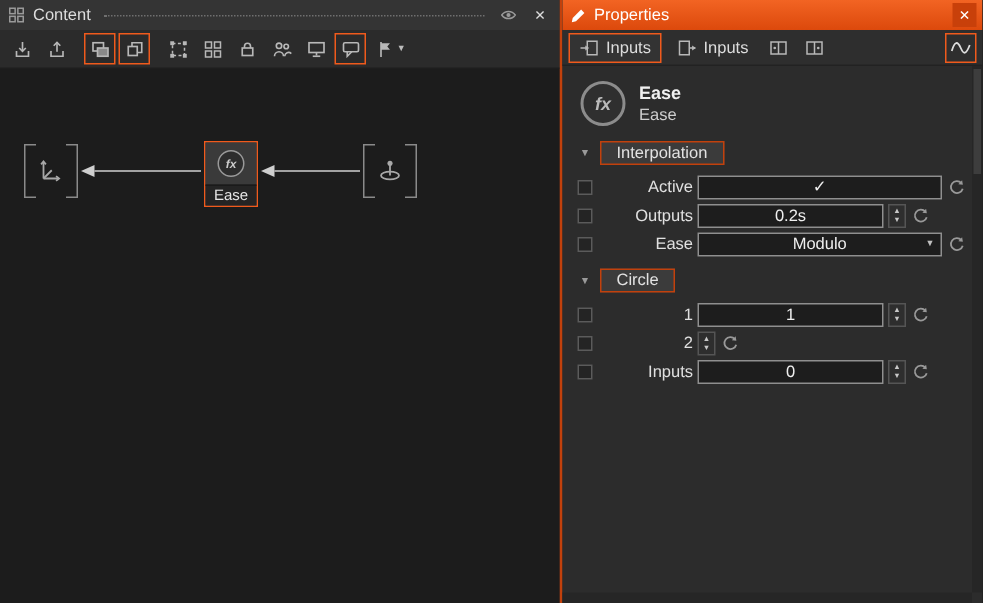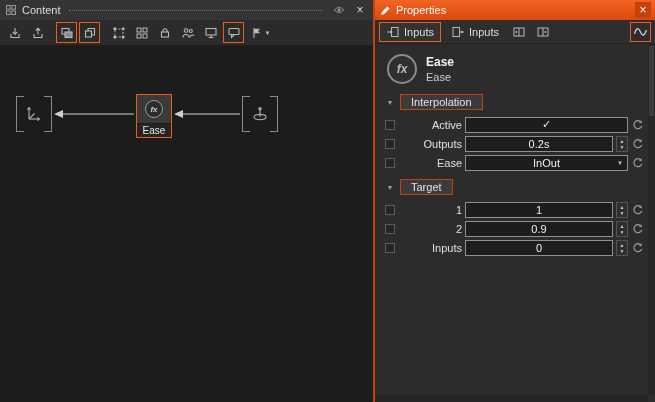--- a/index.html
+++ b/index.html
@@ -62,21 +62,21 @@
   .node-subtitle { color:#cfcfcf; margin-top:2px; }
 
   .group-header { display:flex; align-items:center; gap:5px; margin:7px 0 5px 2px; }
   .group-arrow { font-size:7px; color:#9a9a9a; width:10px; text-align:center; }
   .group-label { border:1px solid #c2410c; background:#3b3b3b; color:#e2e2e2; padding:0 10px; line-height:14px; height:16px; display:flex; align-items:center; }
 
   .prop-row { display:flex; align-items:center; gap:3px; height:19px; margin-left:2px; }
   .row-check { width:10px; height:10px; border:1px solid #5b5b5b; background:#242424; flex:0 0 auto; }
   .row-label { width:64px; display:flex; justify-content:flex-end; align-items:center; gap:3px; color:#e0e0e0; white-space:nowrap; overflow:hidden; }
   .orange-dot { width:8px; height:8px; border-radius:50%; background:#ef8f1c; flex:0 0 auto; }
-  .row-field { position:relative; width:148px; height:16px; border:1px solid #8f8f8f; background:#1d1d1d; color:#efefef;
+  .row-field { position:relative; width:124px; height:16px; border:1px solid #8f8f8f; background:#1d1d1d; color:#efefef;
                display:flex; align-items:center; justify-content:center; }
   .row-field.wide { width:163px; }
   .dd-arrow { position:absolute; right:4px; font-size:6px; color:#c0c0c0; }
   .stepper { width:12px; height:16px; border:1px solid #555; background:#2e2e2e; display:flex; flex-direction:column; align-items:center; justify-content:center; }
   .stepper span { font-size:5px; line-height:6px; color:#c8c8c8; }
   .reset-btn { width:14px; height:14px; display:flex; align-items:center; justify-content:center; }
 
   .props-vscroll { position:absolute; right:0; top:44px; bottom:7px; width:7px; background:#262626; }
   .props-vscroll .thumb { position:absolute; left:1px; right:1px; top:2px; height:70px; background:#3d3d3d; }
   .props-hscroll { position:absolute; left:0; right:7px; bottom:0; height:7px; background:#262626; }
@@ -356,34 +356,34 @@
           </span>
       </div>
 
 
       <div class="prop-row">
         <span class="row-check"></span>
         <span class="row-label">
             <span>Ease</span>
           </span>
         <div class="row-field wide">
-            <span>InOut</span>
+            <span>Modulo</span>
             <span class="dd-arrow">▼</span>
           </div>
         <span class="reset-btn">
             <svg width="12" height="12" viewBox="0 0 12 12">
               <path d="M9.8 6.8A4 4 0 1 1 8.9 3" fill="none" stroke="#999" stroke-width="1.2"></path>
               <path d="M9.4 1.2 9.9 4.2 6.9 3.8z" fill="#999"></path>
             </svg>
           </span>
       </div>
 
       <div class="group-header">
         <span class="group-arrow">▼</span>
-        <span class="group-label">Target</span>
+        <span class="group-label">Circle</span>
       </div>
 
       <div class="prop-row">
         <span class="row-check"></span>
         <span class="row-label">
             <span>1</span>
           </span>
         <div class="row-field">
             <span>1</span>
           </div>
@@ -397,23 +397,20 @@
               <path d="M9.4 1.2 9.9 4.2 6.9 3.8z" fill="#999"></path>
             </svg>
           </span>
       </div>
 
       <div class="prop-row">
         <span class="row-check"></span>
         <span class="row-label">
             <span>2</span>
           </span>
-        <div class="row-field">
-            <span>0.9</span>
-          </div>
         <span class="stepper">
             <span>▲</span>
             <span>▼</span>
           </span>
         <span class="reset-btn">
             <svg width="12" height="12" viewBox="0 0 12 12">
               <path d="M9.8 6.8A4 4 0 1 1 8.9 3" fill="none" stroke="#999" stroke-width="1.2"></path>
               <path d="M9.4 1.2 9.9 4.2 6.9 3.8z" fill="#999"></path>
             </svg>
           </span>

